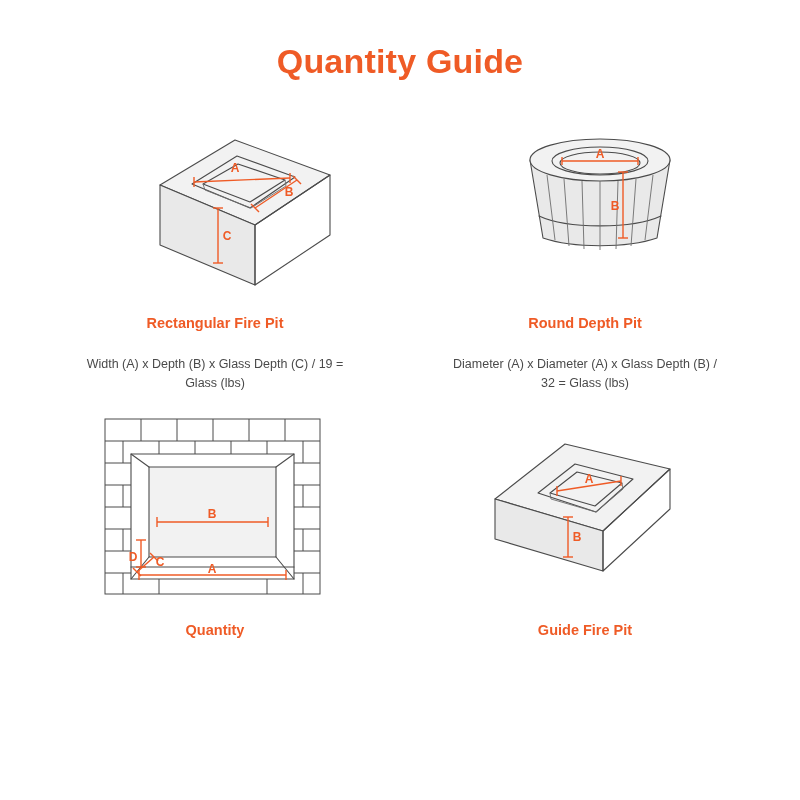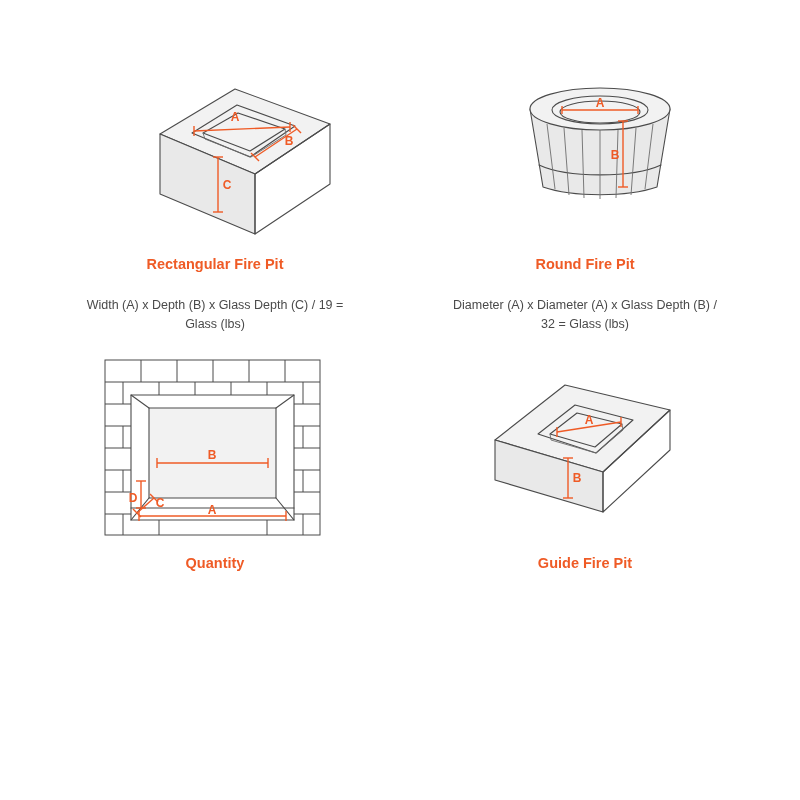--- a/index.html
+++ b/index.html
@@ -47,21 +47,21 @@
     height: 190px;
     display: flex;
     align-items: center;
     justify-content: center;
     width: 100%;
   }
   .art-fireplace {
     height: 210px;
   }
   .cap {
-    margin-top: 0;
+    margin-top: 8px;
     text-align: left;
     font-size: 14.5px;
     font-weight: bold;
     color: #ef5b26;
   }
   .formula {
     margin-top: 24px;
     text-align: center;
     font-size: 12.5px;
     line-height: 1.55;
@@ -75,20 +75,21 @@
   .dimlbl { fill: #ef5b26; font-family: "Liberation Sans", sans-serif; font-size: 12px; font-weight: bold; }
   .brick { fill: none; stroke: #4b4b4b; stroke-width: 1; }
   .shade { fill: #f2f2f2; }
   .shade2 { fill: #e9e9e9; }
 </style>
 </head>
 <body>
 
 <div class="page">
 
+  <div class="title">Quantity Guide</div>
 
   <div class="grid">
 
     <div class="cell">
       <div class="art">
         <svg width="300" height="185" viewBox="0 0 300 185">
 
           <path class="ln shade" d="M95 65 L170 20 L265 55 L190 105 Z"></path>
 
           <path class="ln shade2" d="M95 65 L95 125 L190 165 L190 105 Z"></path>
@@ -147,21 +148,21 @@
           <path class="dim" d="M127 37 L127 45"></path>
           <path class="dim" d="M203 37 L203 45"></path>
           <text class="dimlbl" x="165" y="38" text-anchor="middle">A</text>
 
           <path class="dim" d="M188 52 L188 118"></path>
           <path class="dim" d="M183 52 L193 52"></path>
           <path class="dim" d="M183 118 L193 118"></path>
           <text class="dimlbl" x="180" y="90" text-anchor="middle">B</text>
         </svg>
       </div>
-      <div class="cap">Round Fire Pit</div>
+      <div class="cap">Round Depth Pit</div>
       <div class="formula">Diameter (A) x Diameter (A) x Glass Depth (B) / 32 = Glass (lbs)</div>
     </div>
 
     <div class="cell">
       <div class="art art-fireplace">
         <svg width="300" height="200" viewBox="0 0 300 200">
 
           <rect class="brick" x="40" y="10" width="215" height="175"></rect>
 
           <path class="brick" d="M40 32 L255 32"></path>

